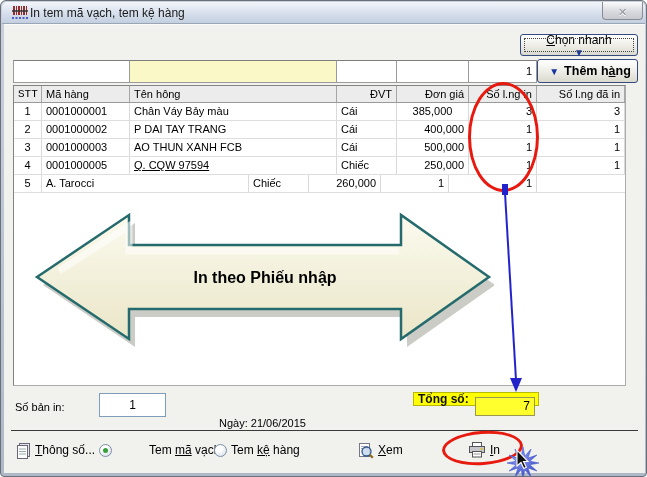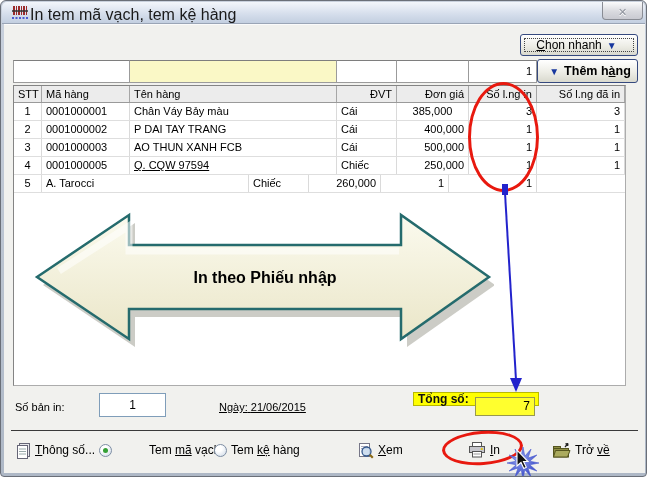--- a/index.html
+++ b/index.html
@@ -5,36 +5,36 @@
   * { box-sizing: border-box; margin: 0; padding: 0; }
   body { background:#fff; font-family:"Liberation Sans","DejaVu Sans",sans-serif; }
   u { text-decoration: underline; }
 
   .window { position:relative; width:647px; height:477px; overflow:hidden;
     background:linear-gradient(#C9D1DD,#AEB8C6); border:1px solid #6A6F78;
     border-radius:6px 6px 4px 4px; }
   .titlebar { position:absolute; left:1px; right:1px; top:1px; height:22px;
     background:linear-gradient(#F3F6FB,#D4DDEB 60%,#C3CfE0); border-radius:5px 5px 0 0;
     border-bottom:1px solid #9AA5B6; }
-  .title-text { position:absolute; left:28px; top:4px; font-size:16px; color:#1a1a1a; white-space:nowrap; }
+  .title-text { position:absolute; left:28px; top:4px; font-size:12px; color:#1a1a1a; white-space:nowrap; }
   .barcode-ic { position:absolute; left:10px; top:4px; }
   .close-btn { position:absolute; left:600px; top:0px; width:41px; height:18px;
     background:linear-gradient(#FBFBFC,#D9DADF 55%,#C9CAD1); border:1px solid #898C94; border-top:none;
     border-radius:0 0 4px 4px; text-align:center; cursor:default; }
   .close-btn span { font-size:11px; font-weight:bold; color:#8F939D; line-height:16px;
     text-shadow:0 1px 0 #fff; }
 
   .client { position:absolute; left:3px; top:23px; width:641px; height:449px;
     background:#F1F1EE; border-top:1px solid #FBFBFB; }
 
   .btn { position:absolute; background:linear-gradient(#FFFFFF,#EDEDE6 55%,#D9D9CE);
     border:1px solid #35497E; border-radius:3px; font-size:12px; color:#000;
     display:flex; align-items:center; justify-content:center; cursor:default; }
   .btn .focus { position:absolute; inset:3px; border:1px dotted #444; border-radius:1px; }
-  #chon-nhanh { left:519px; top:33px; width:118px; height:22px; }
+  #chon-nhanh { left:519px; top:33px; width:118px; height:22px;flex-direction:column; }
   #them-hang  { left:536px; top:58px; width:101px; height:24px; font-weight:bold; font-size:12.5px; }
   .drop-arrow { color:#17379E; font-size:10px; margin:0 5px; }
 
   .fcell { position:absolute; top:59px; height:23px; background:#fff; border:1px solid #9B9B9B;
     border-top-color:#7E7E7E; font-size:11px; line-height:21px; }
   .fcell.yellow { background:#FAF8C6; }
   .fcell .val { display:block; text-align:right; padding-right:4px; }
 
   .tbl { position:absolute; left:12px; top:84px; width:613px; height:301px; background:#fff;
     border:1px solid #848484; border-right-color:#ACACAC; border-bottom-color:#ACACAC; }
@@ -107,23 +107,23 @@
     <span class="val">1</span>
   </div>
 
   <div class="btn" id="them-hang">
     <span class="drop-arrow">▼</span>
     <span>Thêm h<u>à</u>ng</span>
   </div>
 
   <div class="tbl">
     <div class="thead" id="thead-row">
-        <div class="th" style="width: 28px; text-align: center;">STT</div>
+        <div class="th" style="width: 28px; text-align: center; font-family: Liberation Mono, monospace;">STT</div>
         <div class="th" style="width: 88px; text-align: left;">Mã hàng</div>
-        <div class="th" style="width: 207px; text-align: left;">Tên hàng</div>
+        <div class="th" style="width: 207px; text-align: left;">Tên hông</div>
         <div class="th" style="width: 60px; text-align: right;">ĐVT</div>
         <div class="th" style="width: 72px; text-align: right;">Đơn giá</div>
         <div class="th" style="width: 68px; text-align: right;">Số l.ng in</div>
         <div class="th" style="width: 88px; text-align: right;">Số l.ng đã in</div>
       </div>
     <div id="tbody">
         <div class="trow">
           <div class="td" style="width: 28px; text-align: center;">1</div>
           <div class="td" style="width: 88px; text-align: left;">0001000001</div>
           <div class="td" style="width: 207px; text-align: left;">Chân Váy Bảy màu</div>
@@ -186,21 +186,21 @@
       </linearGradient>
     </defs>
     <polygon points="15,77 107,15 107,45 379,45 379,15 467,77 379,139 379,109 107,109 107,139" transform="translate(-1,-1)" fill="#8E8E80" opacity="0.45"></polygon>
     <polygon points="8,68 100,6 100,36 372,36 372,6 460,68 372,130 372,100 100,100 100,130" fill="url(#bg1)" stroke="#256B6D" stroke-width="2.5" stroke-linejoin="miter"></polygon>
     <path d="M30,62 L100,17 L100,42 L370,42" stroke="#FFFFFF" stroke-width="7" fill="none" opacity="0.55"></path>
     <text x="236" y="74" text-anchor="middle" font-size="16" font-weight="bold" fill="#000">In theo Phiếu nhập</text>
   </svg>
 
   <span class="footer-label" style="left:14px;top:400px;">Số bản in:</span>
   <div id="copies-box">1</div>
-  <span class="footer-label" style="left:218px;top:400px;text-decoration:underline;">
+  <span class="footer-label" style="left:218px;top:416px;">
     <span>Ngày:</span>
     <span>21/06/2015</span>
   </span>
   <div id="total-box">
     <span class="tlabel">Tổng số:</span>
     <span class="tfield">7</span>
   </div>
 
   <div class="divider"></div>
 
@@ -246,29 +246,20 @@
       <rect x="1.5" y="4.5" width="15" height="6" fill="#C6C6CC" stroke="#555"></rect>
       <rect x="4.5" y="9.5" width="9" height="5.5" fill="#fff" stroke="#555"></rect>
       <line x1="5.5" y1="12" x2="12.5" y2="12" stroke="#999"></line>
       <circle cx="13.8" cy="7" r="1.1" fill="#E0C400"></circle>
     </svg>
     <span><u>I</u>n</span>
   </div>
 
   <div class="ellipse" id="in-ellipse"></div>
 
-  <div class="act" style="left:551px;">
-    <svg width="19" height="16">
-      <path d="M13,5 L16,1.5 M16,1.5 L13.4,1.8 M16,1.5 L15.7,4" stroke="#222" stroke-width="1.2" fill="none"></path>
-      <rect x="1.5" y="4.5" width="7" height="3" fill="#8F8F45" stroke="#55551E"></rect>
-      <rect x="1.5" y="6.5" width="15" height="8.5" fill="#8F8F45" stroke="#55551E"></rect>
-      <polygon points="3.5,8.5 18,8.5 15.5,15 1.5,15" fill="#ABAB5E" stroke="#55551E"></polygon>
-    </svg>
-    <span>Trở <u>về</u></span>
-  </div>
 
   <svg style="position:absolute;left:500px;top:444px;" width="46" height="33">
     <defs>
       <radialGradient id="sg" cx="0.4" cy="0.35" r="0.8">
         <stop offset="0" stop-color="#93A4F2"></stop>
           <stop offset="1" stop-color="#2030B8"></stop>
       </radialGradient>
     </defs>
     <polygon fill="url(#sg)" stroke="#4A5AD0" stroke-width="0.6" points="22,2 23.8,11.2 30,4.1 27,13.1 35.9,10 28.8,16.2 38,18 28.8,19.8 35.9,26 27,23 30,31.9 23.8,24.8 22,34 20.2,24.8 14,31.9 17,23 8.1,26 15.2,19.8 6,18 15.2,16.2 8.1,10 17,13.1 14,4.1 20.2,11.2"></polygon>
     <polygon points="16,5 16,21 20,17.5 22.8,23.5 25.3,22.3 22.5,16.5 27,16.5" fill="#111" stroke="#FFF" stroke-width="1.1"></polygon>

